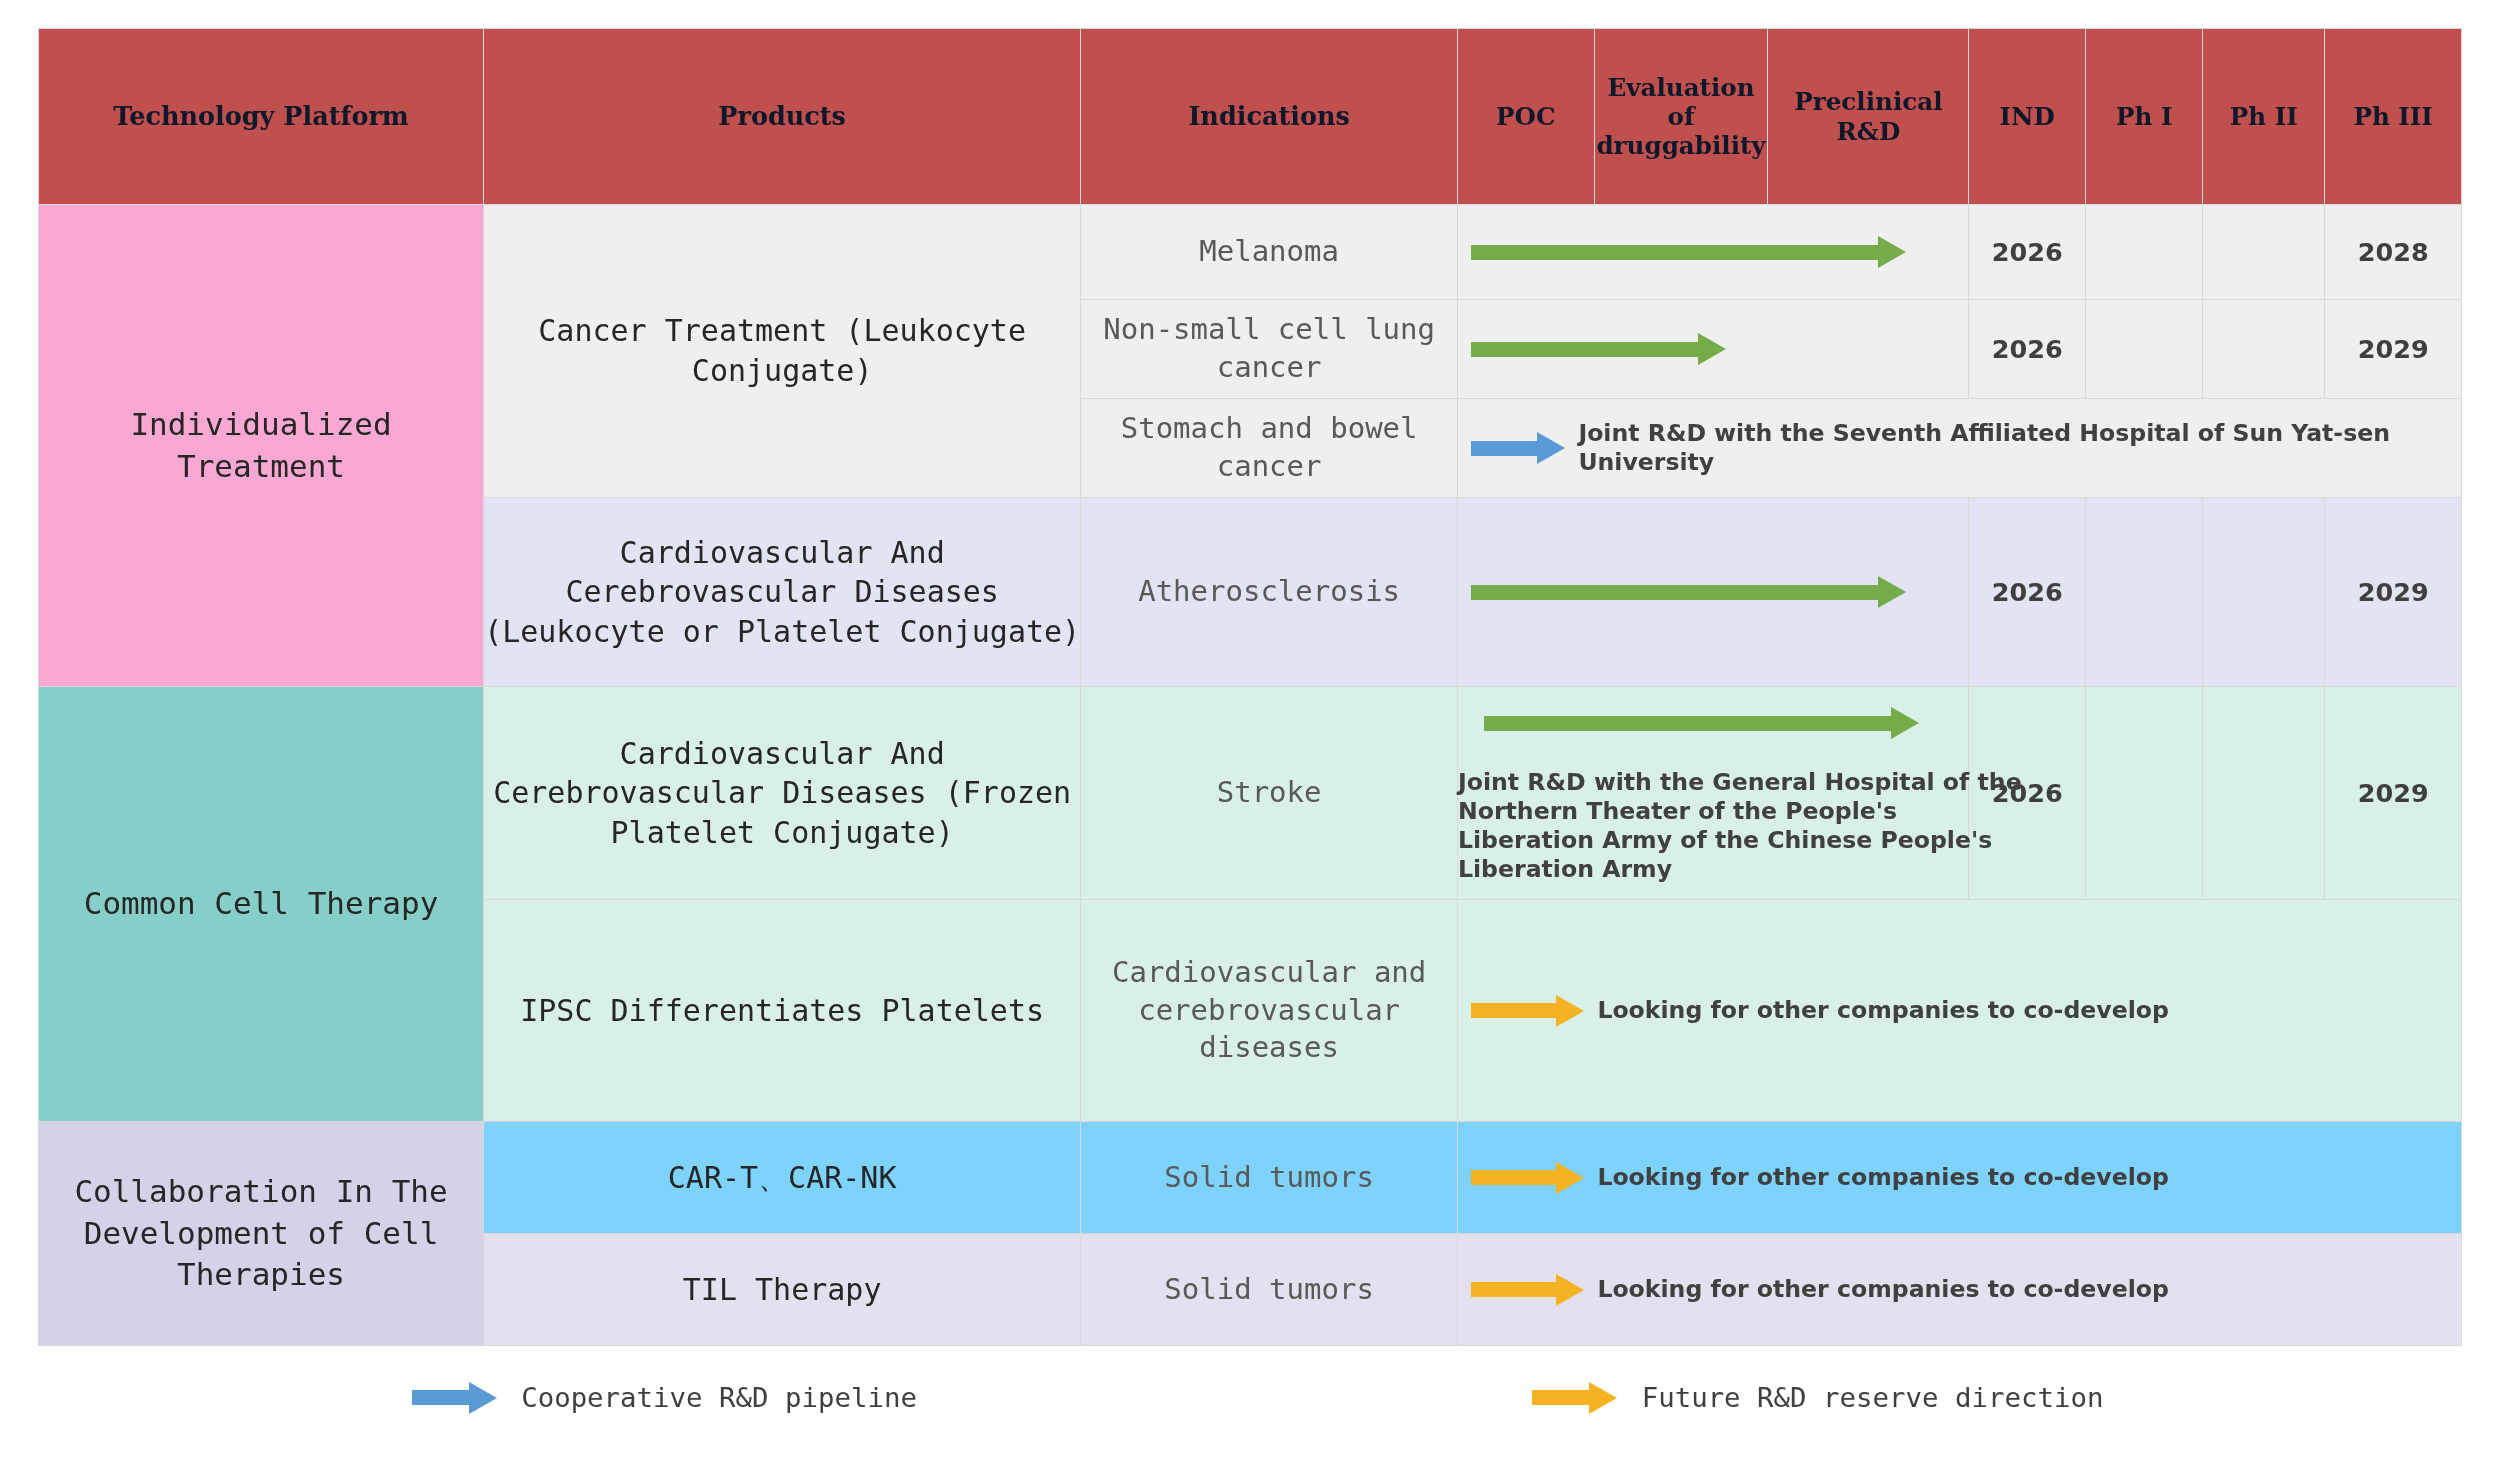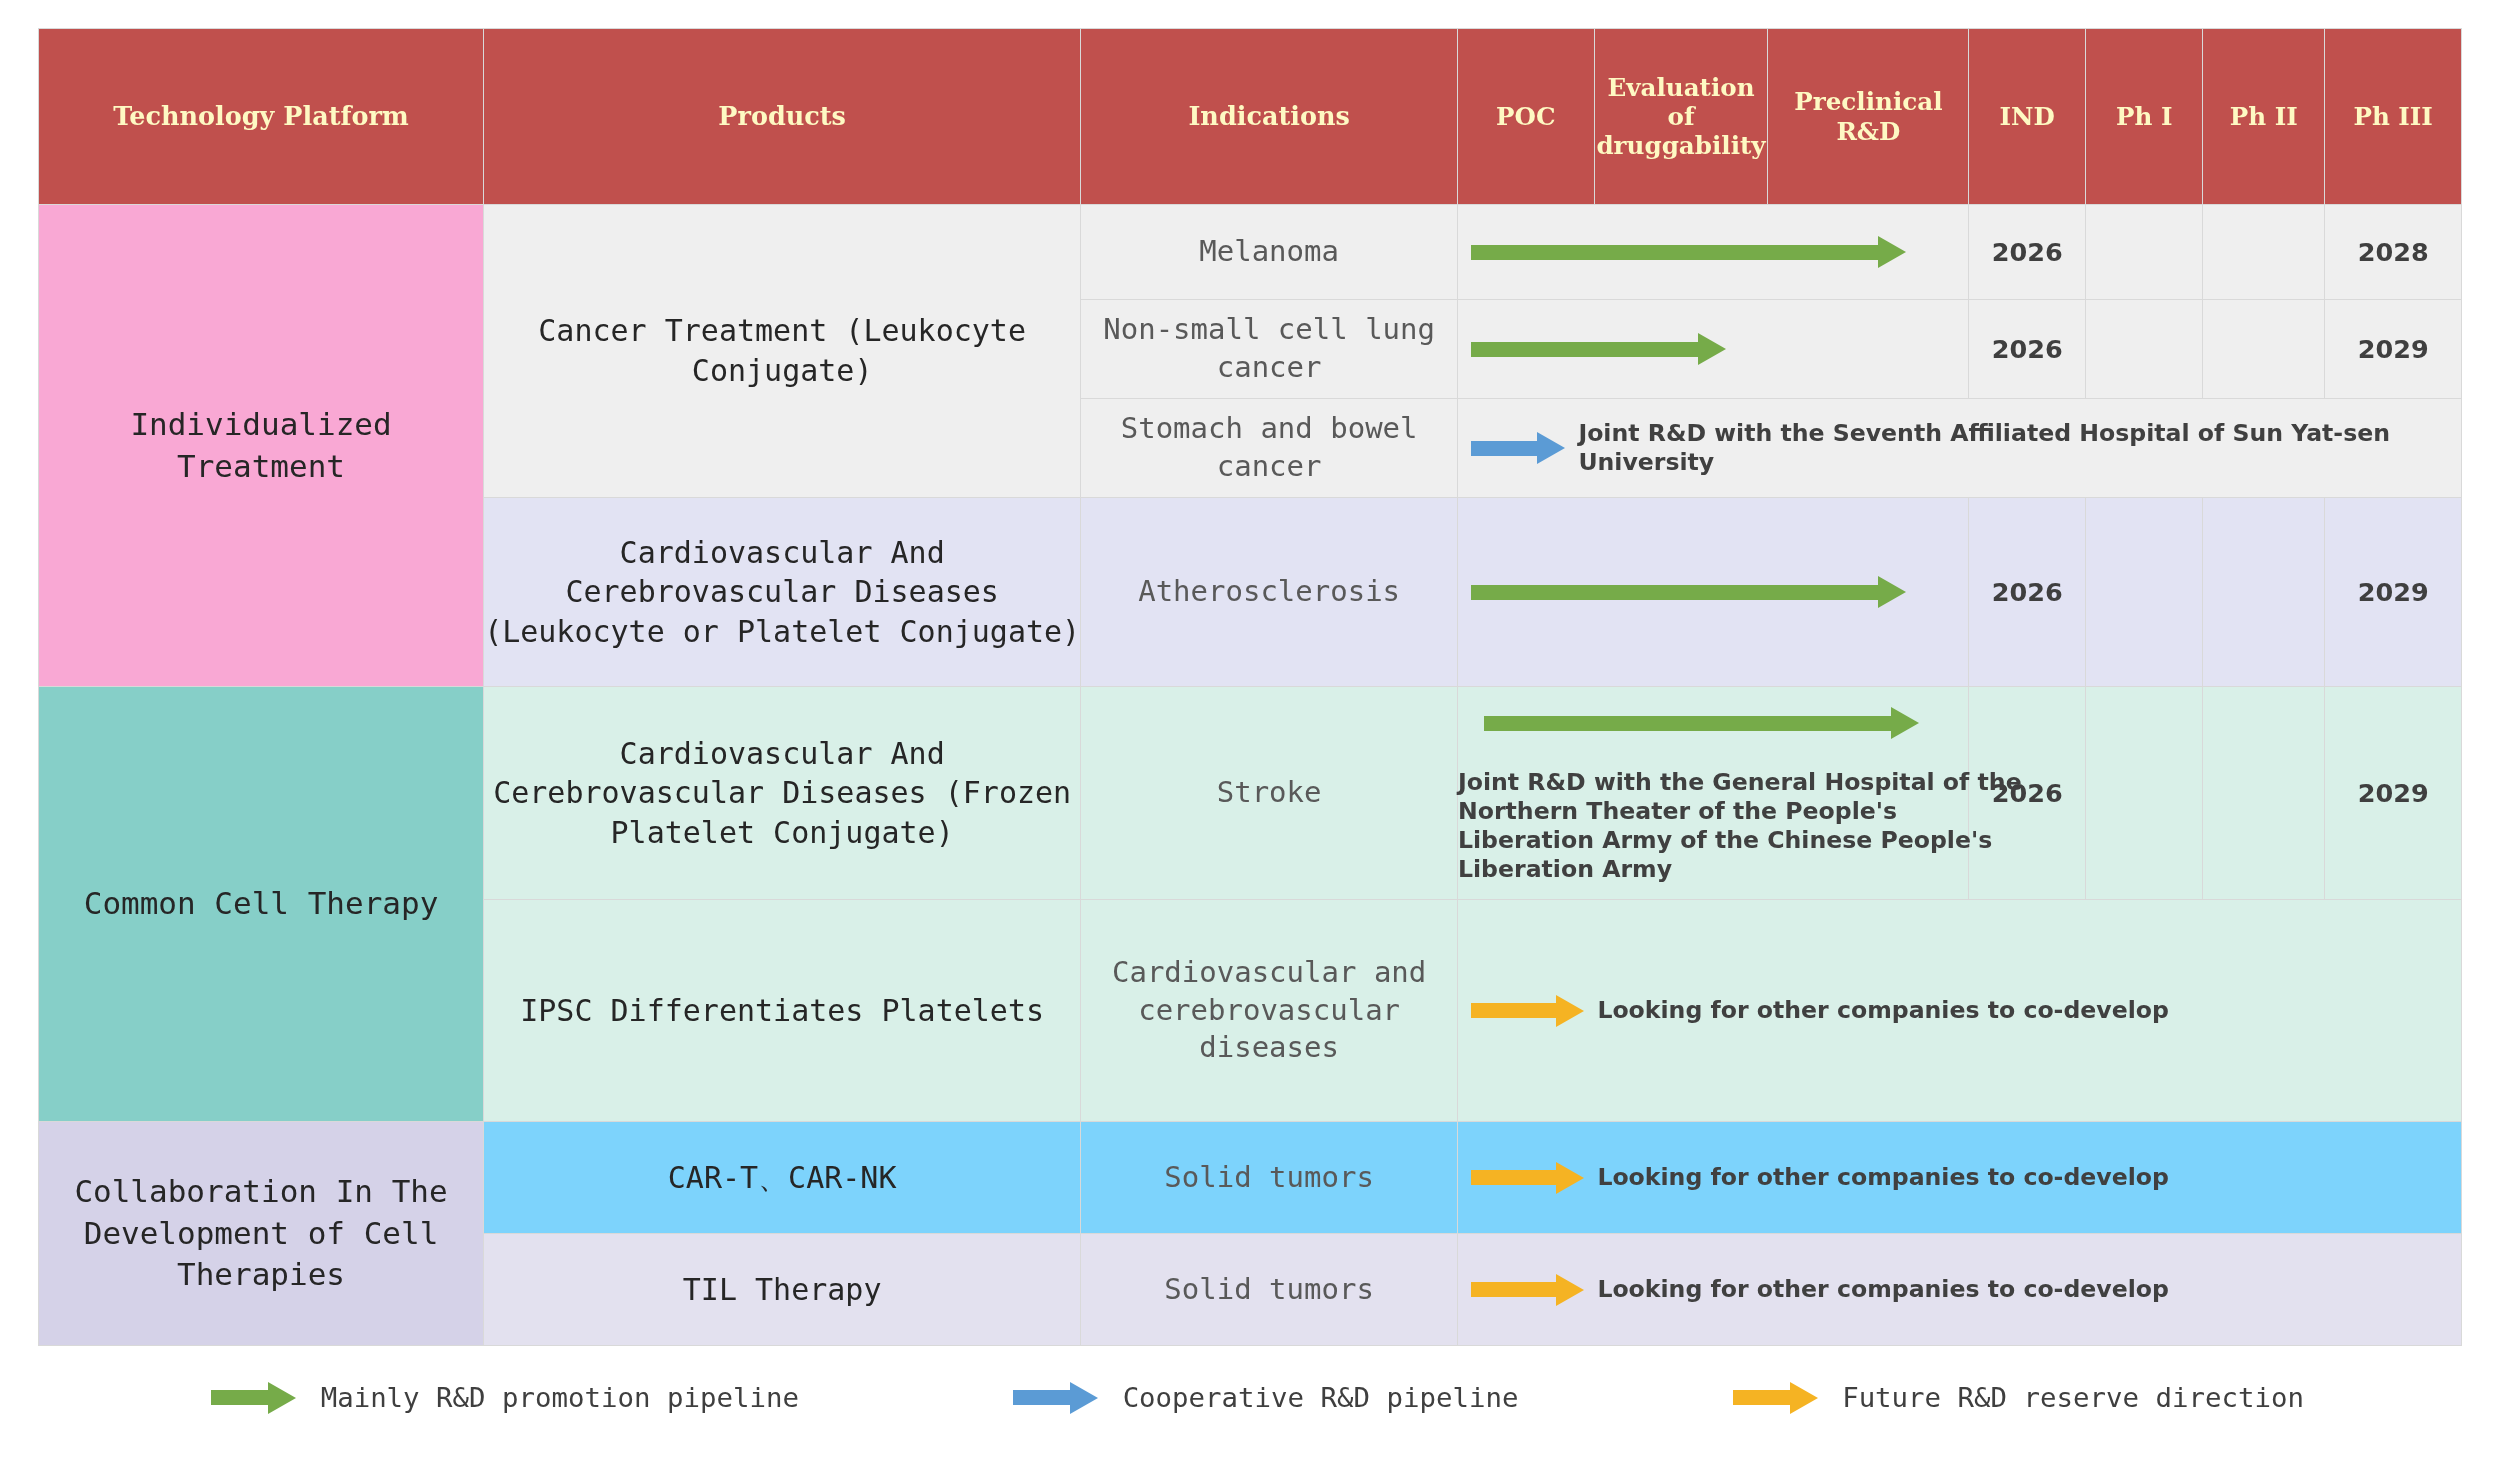--- a/index.html
+++ b/index.html
@@ -23,21 +23,21 @@
   }
   table.pipeline td, table.pipeline th{
     border:0.9px solid #d9d9d9;
     padding:0;
     vertical-align:middle;
     text-align:center;
   }
   
   thead th{
     background:#c0504d;
-    color:#fef9c3;
+    color:#0f172a;
     font-family:"DejaVu Serif", serif;
     font-weight:bold;
     font-size:25.5px;
     line-height:1.18;
     height:175px;
     border:0.9px solid #c0504d;
     padding:3.8px 5.7px;
   }
   thead th.small{font-size:24.6px;}
   
@@ -314,27 +314,20 @@
                 <span class="head"></span>
             </div>
             <span class="note">Looking for other companies to co-develop</span>
           </div>
         </td>
       </tr>
     </tbody>
   </table>
 
   <div class="legend">
-    <div class="legend-item">
-      <div class="arrow green">
-        <span class="shaft" style="width:57px;"></span>
-          <span class="head"></span>
-      </div>
-      <span class="legend-label">Mainly R&amp;D promotion pipeline</span>
-    </div>
     <div class="legend-item">
       <div class="arrow blue">
         <span class="shaft" style="width:57px;"></span>
           <span class="head"></span>
       </div>
       <span class="legend-label">Cooperative R&amp;D pipeline</span>
     </div>
     <div class="legend-item">
       <div class="arrow orange">
         <span class="shaft" style="width:57px;"></span>

